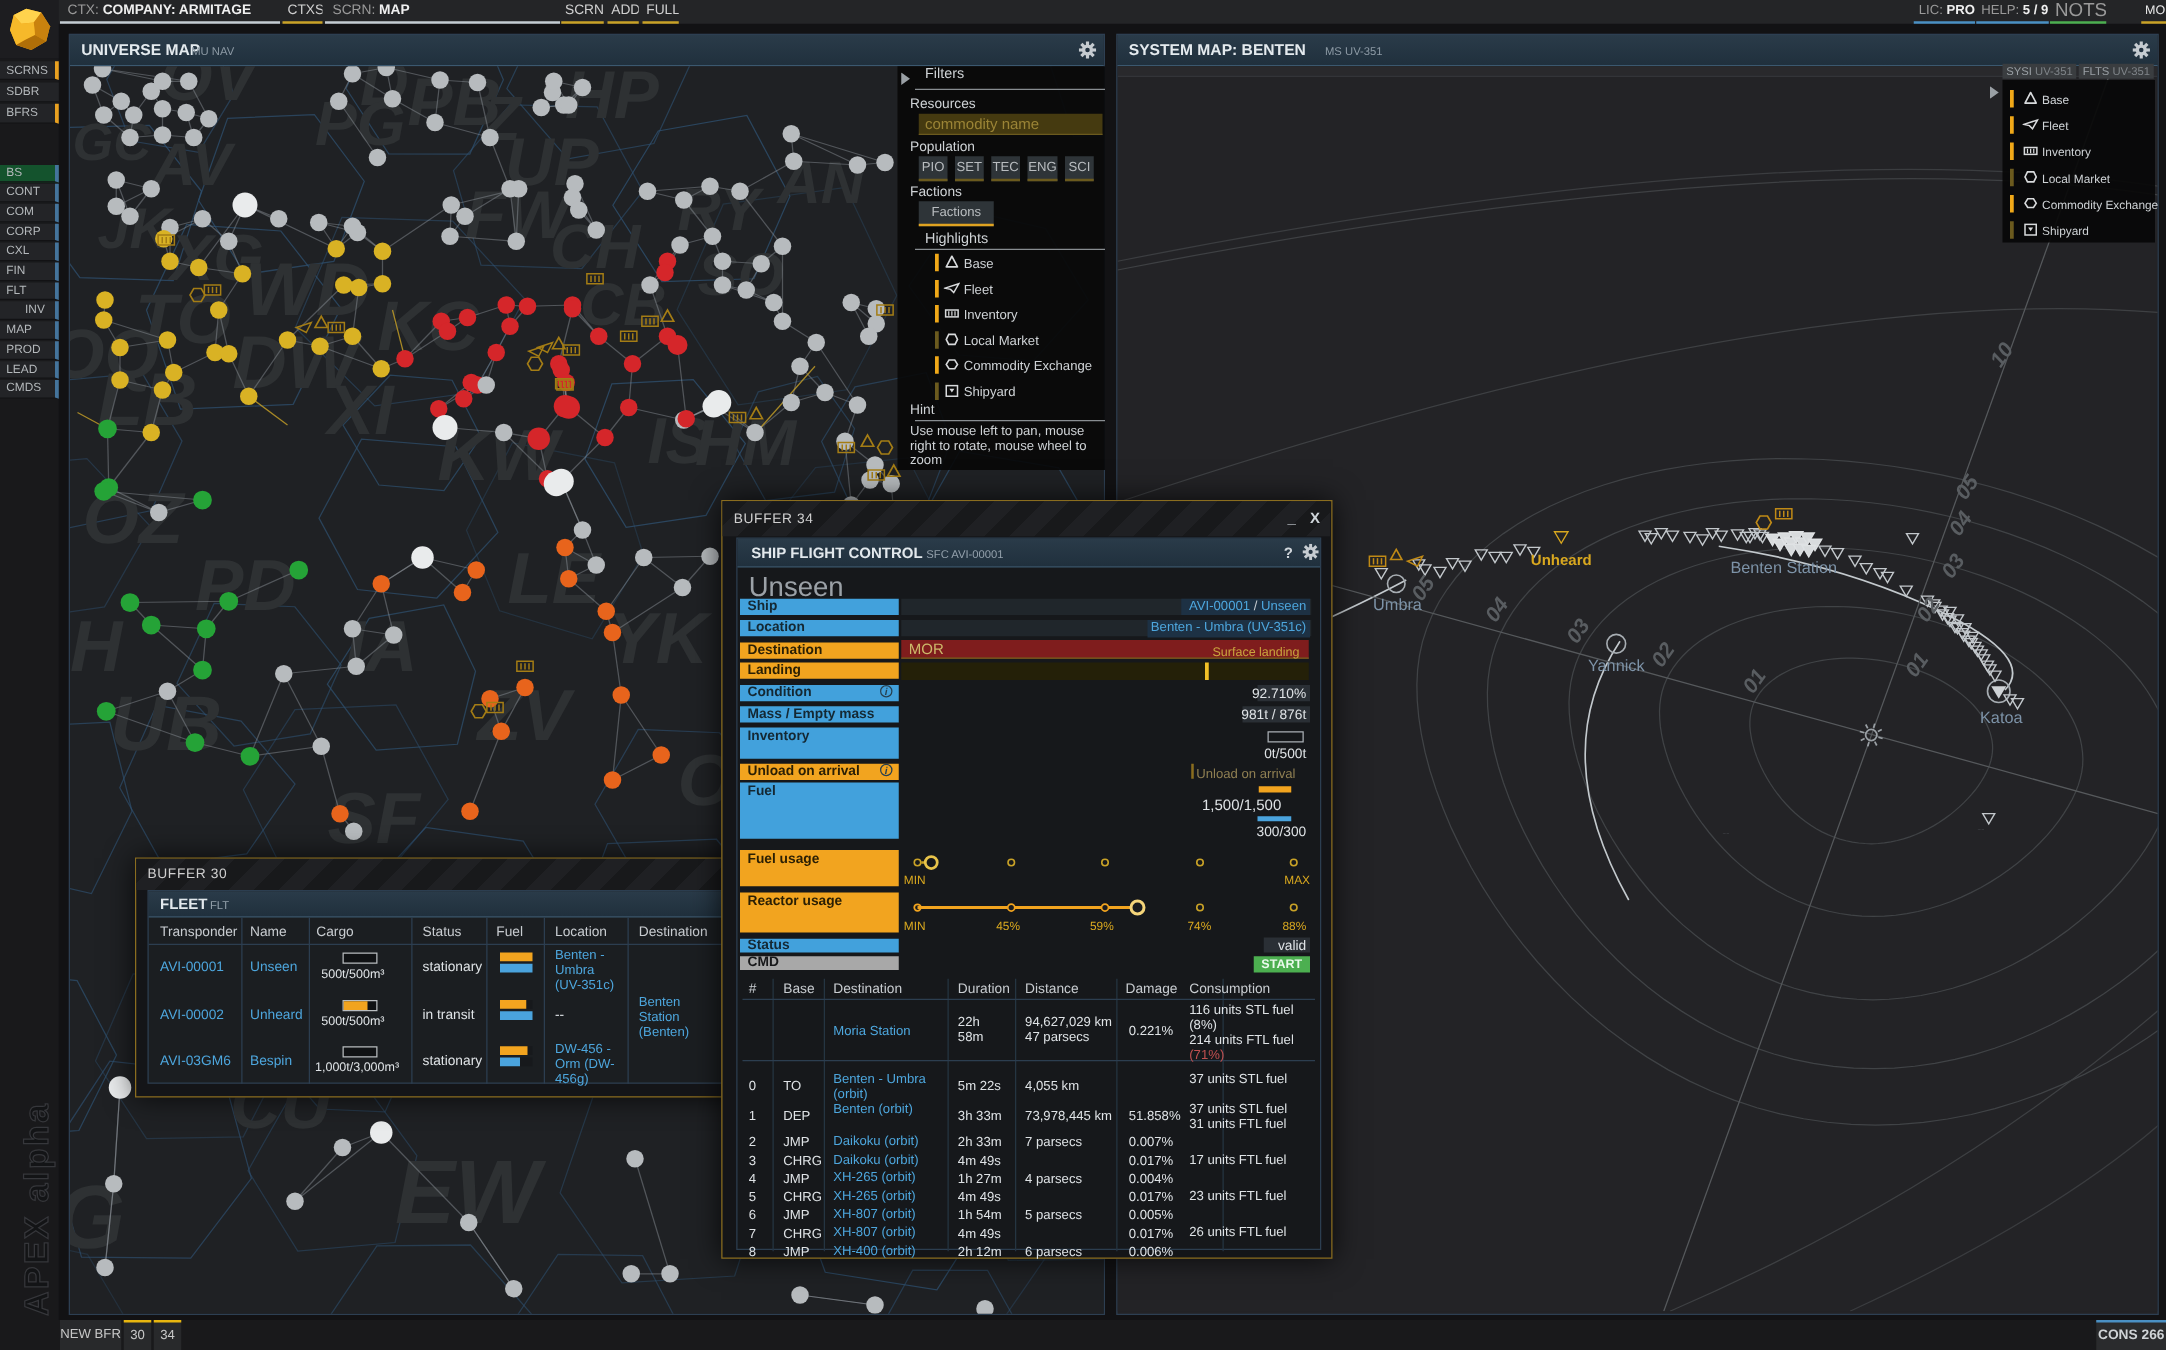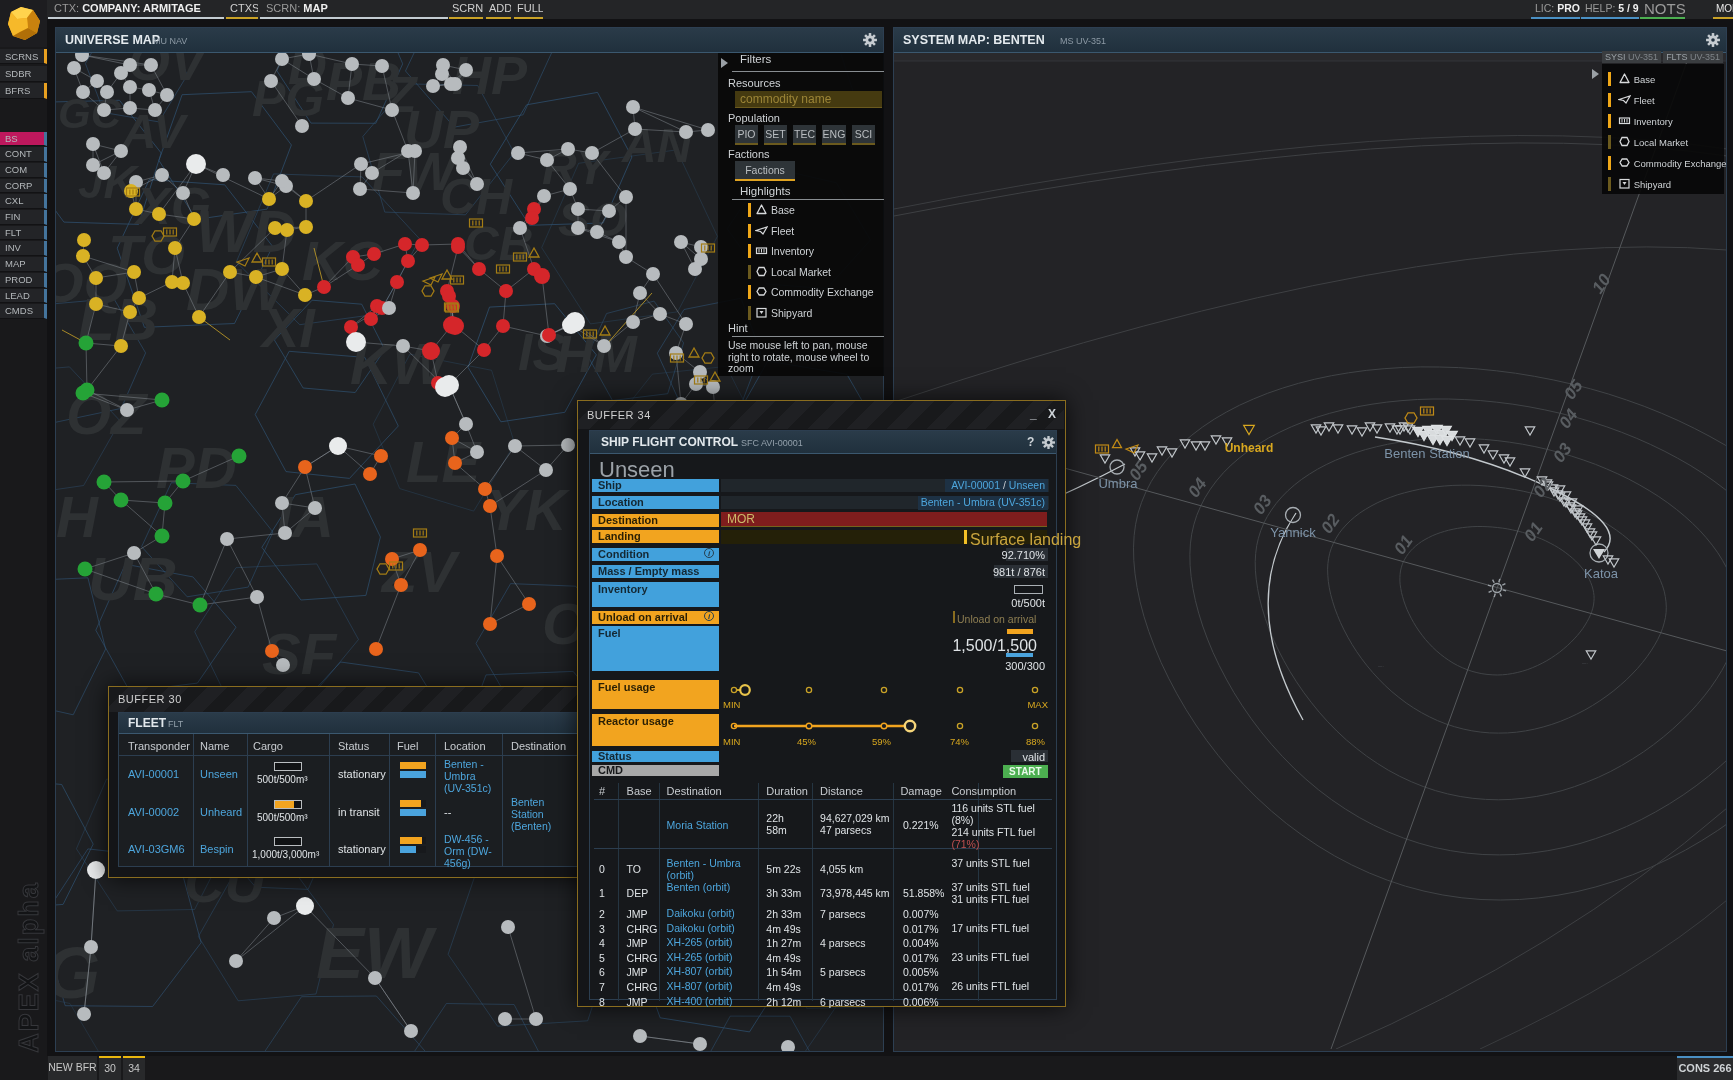--- a/index.html
+++ b/index.html
@@ -33,28 +33,28 @@
         <g stroke="#e8e8e8" stroke-width="1.6">
           <line x1="0" y1="1.5" x2="12" y2="1.5"></line>
           <line x1="0" y1="5" x2="12" y2="5"></line>
           <line x1="0" y1="8.5" x2="12" y2="8.5"></line>
         </g>
       </svg></span></div>
 <div class="abs" style="left:0;top:47px;width:47px;height:1033px;background:#19191b"></div>
 <div class="abs" style="left:0;top:48.9px;width:47px;height:15.5px;background:#232427;border-right:3px solid #e8a020;color:#b4b8bb;font-size:9.5px;line-height:15.5px;padding-left:5px;border-bottom:1px solid #121214">SCRNS</div>
 <div class="abs" style="left:0;top:66.0px;width:47px;height:15.5px;background:#232427;color:#b4b8bb;font-size:9.5px;line-height:15.5px;padding-left:5px;border-bottom:1px solid #121214">SDBR</div>
 <div class="abs" style="left:0;top:83.0px;width:47px;height:15.5px;background:#232427;border-right:3px solid #e8a020;color:#b4b8bb;font-size:9.5px;line-height:15.5px;padding-left:5px;border-bottom:1px solid #121214">BFRS</div>
-<div class="abs" style="left:0;top:131.5px;width:47px;height:14.8px;background:#be185d;border-right:3px solid #44749c;color:#b4b8bb;font-size:9.5px;line-height:14.8px;padding-left:5px;border-bottom:1px solid #121214">BS</div>
+<div class="abs" style="left:0;top:131.5px;width:47px;height:14.8px;background:#14532d;border-right:3px solid #44749c;color:#b4b8bb;font-size:9.5px;line-height:14.8px;padding-left:5px;border-bottom:1px solid #121214">BS</div>
 <div class="abs" style="left:0;top:147.2px;width:47px;height:14.8px;background:#232427;border-right:3px solid #44749c;color:#b4b8bb;font-size:9.5px;line-height:14.8px;padding-left:5px;border-bottom:1px solid #121214">CONT</div>
 <div class="abs" style="left:0;top:162.9px;width:47px;height:14.8px;background:#232427;border-right:3px solid #44749c;color:#b4b8bb;font-size:9.5px;line-height:14.8px;padding-left:5px;border-bottom:1px solid #121214">COM</div>
 <div class="abs" style="left:0;top:178.6px;width:47px;height:14.8px;background:#232427;border-right:3px solid #44749c;color:#b4b8bb;font-size:9.5px;line-height:14.8px;padding-left:5px;border-bottom:1px solid #121214">CORP</div>
 <div class="abs" style="left:0;top:194.3px;width:47px;height:14.8px;background:#232427;border-right:3px solid #44749c;color:#b4b8bb;font-size:9.5px;line-height:14.8px;padding-left:5px;border-bottom:1px solid #121214">CXL</div>
 <div class="abs" style="left:0;top:210.0px;width:47px;height:14.8px;background:#232427;border-right:3px solid #44749c;color:#b4b8bb;font-size:9.5px;line-height:14.8px;padding-left:5px;border-bottom:1px solid #121214">FIN</div>
 <div class="abs" style="left:0;top:225.7px;width:47px;height:14.8px;background:#232427;border-right:3px solid #44749c;color:#b4b8bb;font-size:9.5px;line-height:14.8px;padding-left:5px;border-bottom:1px solid #121214">FLT</div>
-<div class="abs" style="left:0;top:241.39999999999998px;width:47px;height:14.8px;background:#232427;border-right:3px solid #44749c;color:#b4b8bb;font-size:9.5px;line-height:14.8px;padding-left:5px;border-bottom:1px solid #121214">INV</div>
+<div class="abs" style="left:0;top:241.39999999999998px;width:47px;height:14.8px;background:#232427;border-right:3px solid #44749c;color:#b4b8bb;font-size:9.5px;line-height:14.8px;padding-left:20px;border-bottom:1px solid #121214">INV</div>
 <div class="abs" style="left:0;top:257.1px;width:47px;height:14.8px;background:#232427;border-right:3px solid #44749c;color:#b4b8bb;font-size:9.5px;line-height:14.8px;padding-left:5px;border-bottom:1px solid #121214">MAP</div>
 <div class="abs" style="left:0;top:272.79999999999995px;width:47px;height:14.8px;background:#232427;border-right:3px solid #44749c;color:#b4b8bb;font-size:9.5px;line-height:14.8px;padding-left:5px;border-bottom:1px solid #121214">PROD</div>
 <div class="abs" style="left:0;top:288.5px;width:47px;height:14.8px;background:#232427;border-right:3px solid #44749c;color:#b4b8bb;font-size:9.5px;line-height:14.8px;padding-left:5px;border-bottom:1px solid #121214">LEAD</div>
 <div class="abs" style="left:0;top:304.2px;width:47px;height:14.8px;background:#232427;border-right:3px solid #44749c;color:#b4b8bb;font-size:9.5px;line-height:14.8px;padding-left:5px;border-bottom:1px solid #121214">CMDS</div>
 <div class="abs" style="left:-71px;top:952px;width:200px;height:30px;transform:rotate(-90deg);color:#131416;-webkit-text-stroke:1px #36373b;font-size:27px;font-weight:bold;letter-spacing:2px;text-align:center">APEX alpha</div>
 <div class="abs" style="left:55px;top:27px;width:829px;height:1025px;border:1px solid #2d3f52;background:#1f2124"></div>
 <div class="abs panel-title" style="left:56px;top:28px;width:827px;height:25px">
     <span style="position:absolute;left:9px;top:5px;font-size:12.5px;font-weight:bold;color:#e4eaee">UNIVERSE MAP</span>
     <span style="position:absolute;left:97px;top:8px;font-size:9px;color:#8d9aa5">MU NAV</span>
     <span style="position:absolute;right:6px;top:5px"><svg width="14" height="14" viewBox="-7.0 -7.0 14 14">
@@ -1065,31 +1065,31 @@
 <div class="abs" style="left:2px;top:282.7px;width:127px;height:32.6px;background:#f2a41f;color:#2a1f04;font-size:11px;font-weight:bold;padding-left:6px;line-height:14px">Reactor usage</div>
 <div class="abs" style="left:2px;top:319.8px;width:127px;height:11px;background:#42a1dc;color:#142833;font-size:11px;font-weight:bold;padding-left:6px;line-height:11px">Status</div>
 <div class="abs" style="left:2px;top:334.0px;width:127px;height:10.5px;background:#a8a8a8;color:#17181a;font-size:11px;font-weight:bold;padding-left:6px;line-height:10.5px">CMD</div>
 <div class="abs" style="left:131px;top:48.4px;width:328px;height:12.4px;background:#20262b"></div>
 <div class="abs" style="left:131px;top:65.3px;width:328px;height:12.4px;background:#20262b"></div>
 <div class="abs" style="left:355px;top:47.6px;width:103px;height:13.6px;background:#1d3144;font-size:10.5px;line-height:13px;text-align:right;padding-right:3px;white-space:nowrap"><span class="bluetx">AVI-00001</span> <span style="color:#c8ccd0">/</span> <span class="bluetx">Unseen</span></div>
 <div class="abs" style="left:328px;top:64.6px;width:130px;height:14px;background:#1d3144;font-size:10.5px;line-height:13px;text-align:right;padding-right:3px;white-space:nowrap"><span class="bluetx">Benten - Umbra (UV-351c)</span></div>
 <div class="abs" style="left:131px;top:81.4px;width:326px;height:14.2px;background:#7f1d1d;border-bottom:1px solid #75621c;color:#cdb96a;font-size:12px;padding-left:6px">MOR</div>
 <div class="abs" style="left:131px;top:98.6px;width:326px;height:14.4px;background:#242008"></div>
 <div class="abs" style="left:374px;top:98.8px;width:2.5px;height:14px;background:#f2c027"></div>
-<div class="abs" style="left:380px;top:100px;width:78px;font-size:16px;color:#caa53e;white-space:nowrap">Surface landing</div>
+<div class="abs" style="left:380px;top:86px;width:78px;font-size:10px;color:#caa53e;white-space:nowrap">Surface landing</div>
 <div class="abs" style="left:416px;top:116.6px;width:42px;height:13.4px;background:#2a2f35"></div>
 <div class="abs whtx" style="left:380px;top:118px;width:75px;font-size:11px;text-align:right">92.710%</div>
 <div class="abs" style="left:404px;top:133.8px;width:54px;height:13.4px;background:#2a2f35"></div>
 <div class="abs whtx" style="left:380px;top:135.2px;width:75px;font-size:11px;text-align:right">981t / 876t</div>
 <div class="abs" style="left:424px;top:154px;width:29px;height:8.5px;border:1px solid #aab0b5;background:#15171a"></div>
 <div class="abs whtx" style="left:380px;top:165.5px;width:75px;font-size:11px;text-align:right">0t/500t</div>
 <div class="abs" style="left:363px;top:180.4px;width:1.5px;height:12px;background:#8a6d1f"></div>
 <div class="abs" style="left:367px;top:181.6px;width:92px;font-size:10.5px;color:#8f7f52;text-align:left;white-space:nowrap">Unload on arrival</div>
 <div class="abs" style="left:416.7px;top:198.3px;width:26.4px;height:5px;background:#f2a41f"></div>
-<div class="abs whtx" style="left:362px;top:205.5px;width:85px;font-size:16px;text-align:right">1,500/1,500</div>
+<div class="abs whtx" style="left:350px;top:205.5px;width:85px;font-size:12px;text-align:right">1,500/1,500</div>
 <div class="abs" style="left:416px;top:221.8px;width:26.5px;height:4.5px;background:#4aa3dd"></div>
 <div class="abs whtx" style="left:370px;top:228.5px;width:85px;font-size:11px;text-align:right">300/300</div>
 <svg class="abs" style="left:131px;top:248.6px" width="330" height="30" viewBox="0 0 330 30">
         <circle cx="88" cy="10" r="2.6" fill="none" stroke="#c9a227" stroke-width="1.3"></circle>
         <circle cx="163" cy="10" r="2.6" fill="none" stroke="#c9a227" stroke-width="1.3"></circle>
         <circle cx="239" cy="10" r="2.6" fill="none" stroke="#c9a227" stroke-width="1.3"></circle>
         <circle cx="314" cy="10" r="2.6" fill="none" stroke="#c9a227" stroke-width="1.3"></circle>
         <circle cx="13" cy="10" r="2.6" fill="none" stroke="#c9a227" stroke-width="1.3"></circle>
         <line x1="16" y1="10" x2="19" y2="10" stroke="#c9a227" stroke-width="2"></line>
         <circle cx="24" cy="10" r="4.8" fill="none" stroke="#e8c34a" stroke-width="2.2"></circle>

